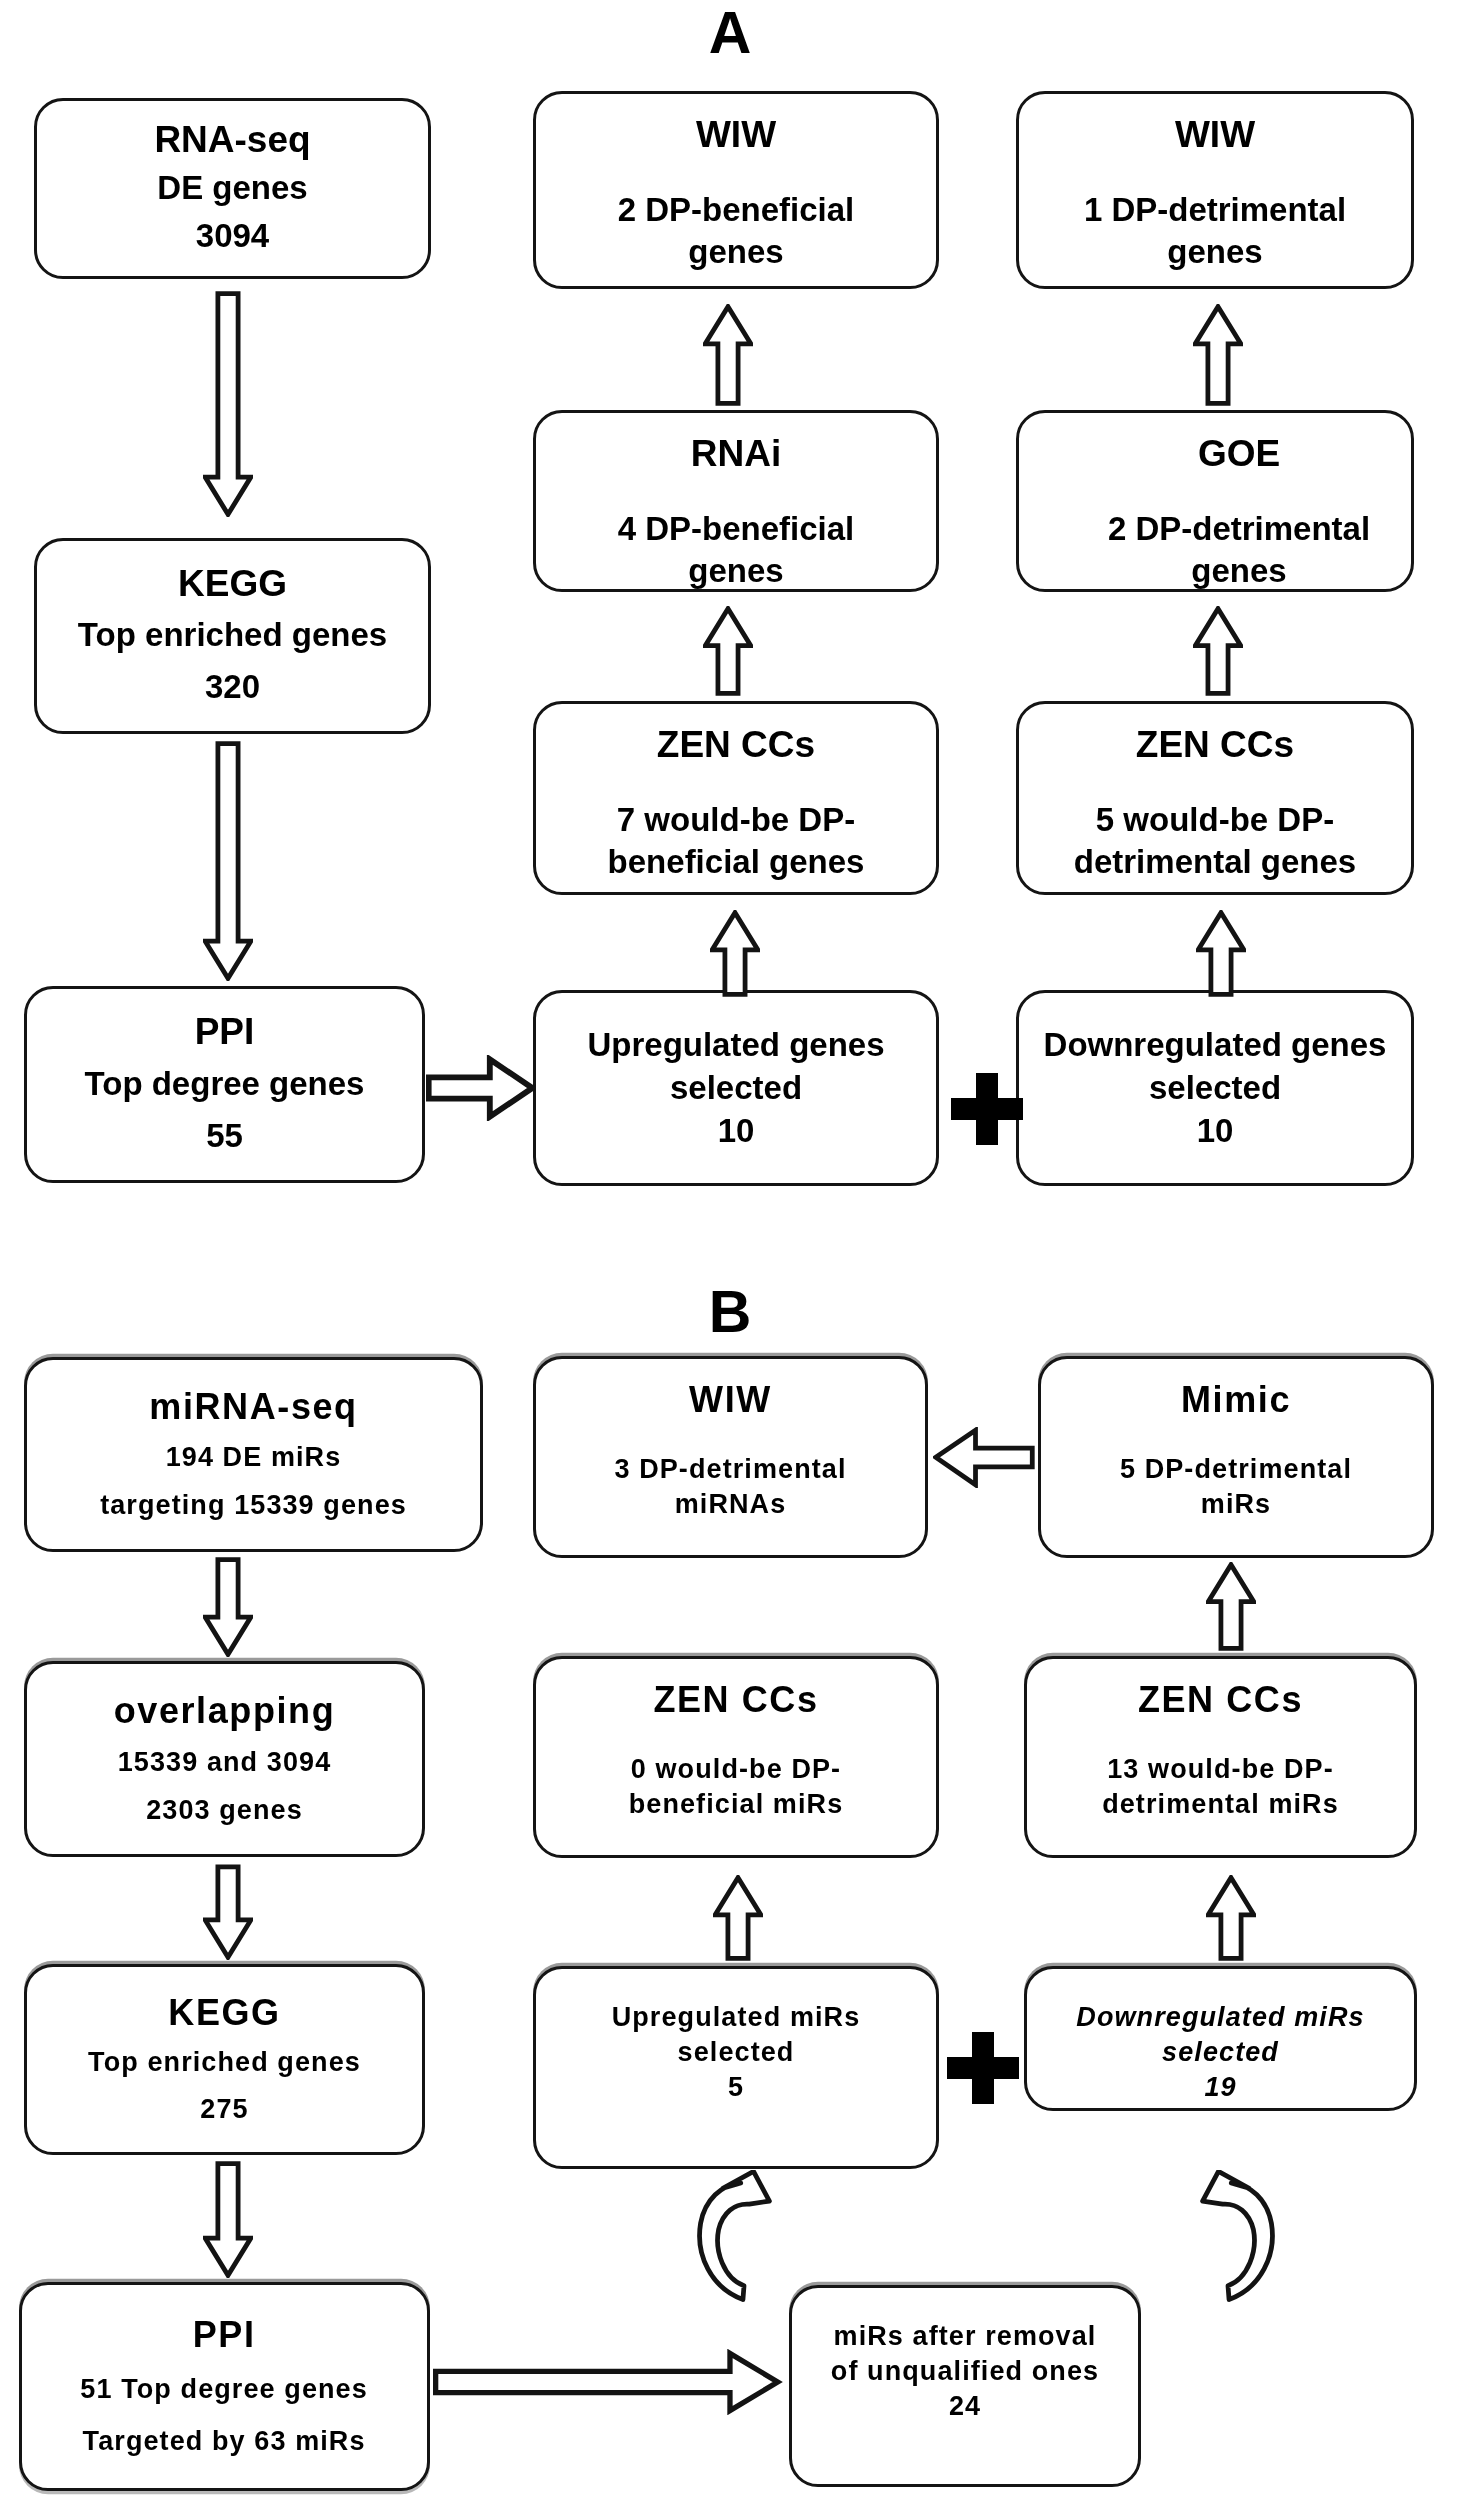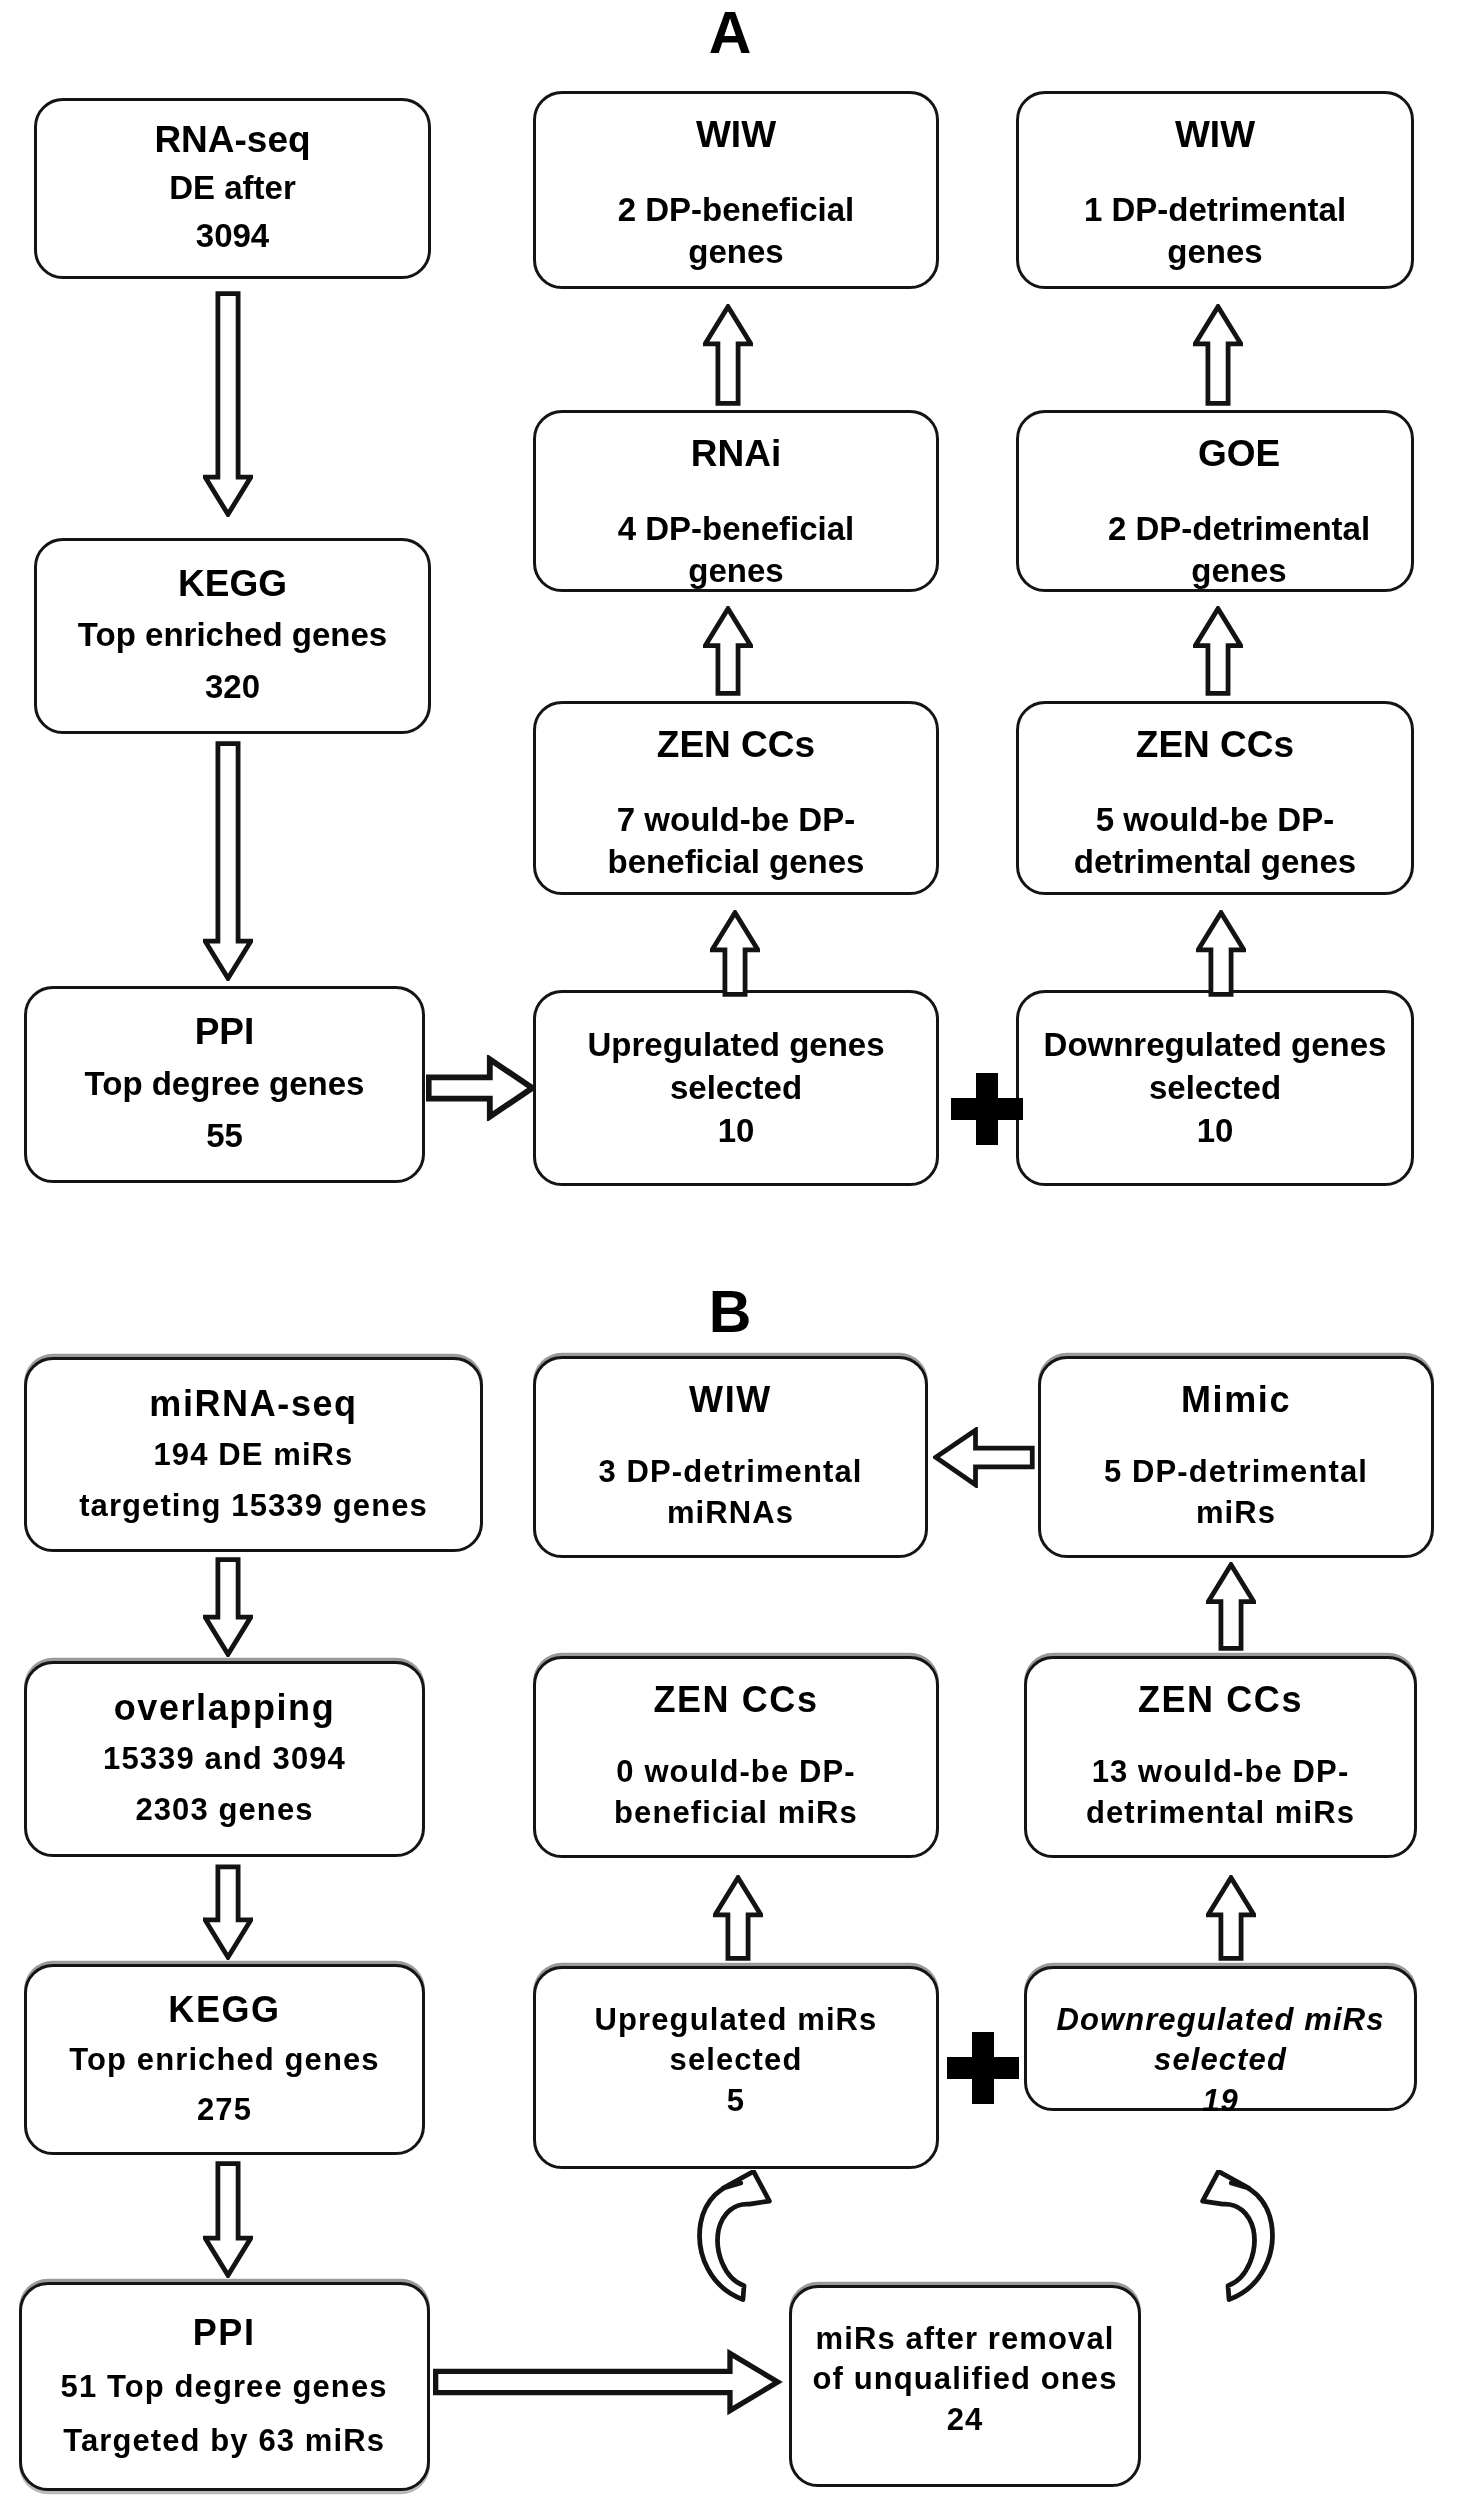--- a/index.html
+++ b/index.html
@@ -7,41 +7,41 @@
   .stage{position:absolute;left:0;top:0;width:1458px;height:2512px;background:#fff;}
   .panel-label{position:absolute;font-weight:bold;font-size:59px;text-align:center;line-height:1;}
   .node{position:absolute;background:#fff;border:3.7px solid #141414;border-radius:29px;
         display:flex;flex-direction:column;align-items:center;text-align:center;
         font-weight:bold;box-sizing:border-box;}
   .shadowtop{box-shadow:0 -3.2px 0 #9a9a9a;}
   .shadowboth{box-shadow:0 -3.2px 0 #9a9a9a, 0 3.2px 0 #b9b9b9;}
   .t{font-size:37px;line-height:1.15;}
   .l{font-size:33px;line-height:1.3;}
   .pb .t{font-size:36px;letter-spacing:1.6px;}
-  .pb .l{font-size:31px;letter-spacing:1.1px;}
+  .pb .l{font-size:27px;letter-spacing:1.1px;}
   .spread{justify-content:space-evenly;padding:12.7px 3.2px;}
   .titled{justify-content:flex-start;text-align:center;}
   .titled .t{margin-top:20px;}
   .titled .body{margin-top:32px;}
   .bodynum{justify-content:flex-start;padding-top:31px;}
   .bodynum .num{}
   .arrow{position:absolute;}
   .arrow svg{display:block;width:100%;height:100%;}
   .plusbar{position:absolute;background:#000;}
 </style>
 </head>
 <body>
 
 <div class="stage">
 
   <div class="panel-label" style="left:693px;top:4.2px;width:74px;">A</div>
 
   <div class="node spread" style="left:34px;top:98px;width:397px;height:181px;">
     <div class="t">RNA-seq</div>
-    <div class="l">DE after</div>
+    <div class="l">DE genes</div>
     <div class="l">3094</div>
   </div>
 
   <div class="node titled" style="left:533px;top:91px;width:406px;height:198px;">
     <div class="t">WIW</div>
     <div class="body">
       <div class="l">2 DP-beneficial</div>
       <div class="l">genes</div>
     </div>
   </div>

